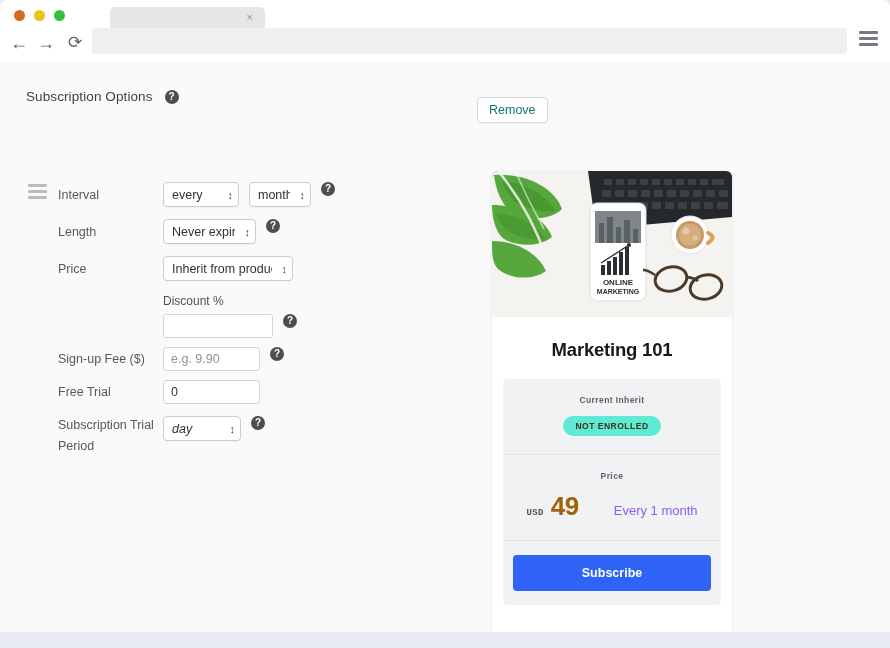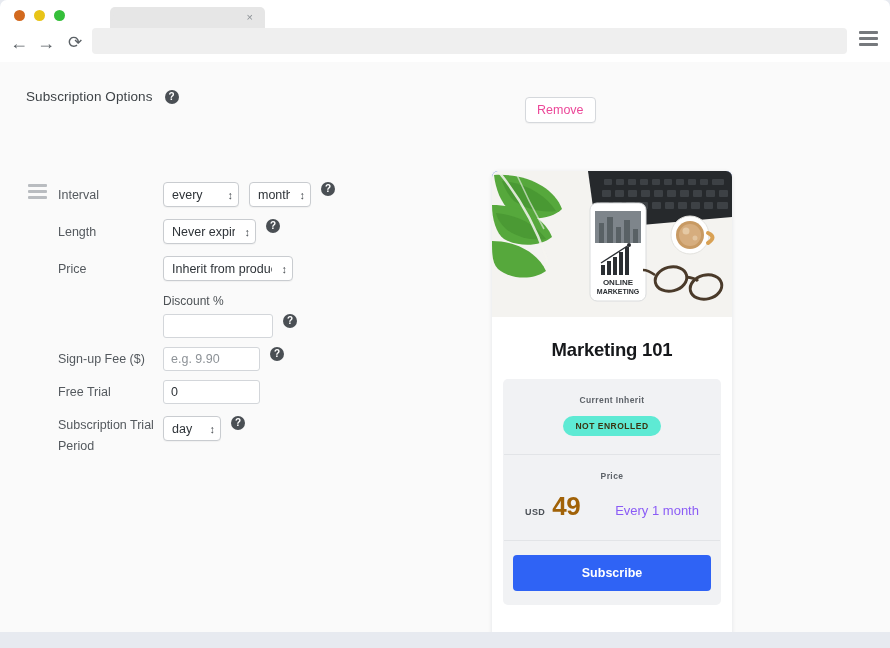--- a/index.html
+++ b/index.html
@@ -132,27 +132,26 @@
 
   .field-label {
     font-size: 12px; color: #4d5256;
     margin-bottom: 6px;
   }
 
   
   .remove-btn {
     position: absolute; left: 477px; top: 35px;
     font-family: "Liberation Sans", sans-serif;
-    font-size: 12.5px; color: #ec4899;
+    font-size: 12.5px; color: #0f766e;
     background: #ffffff;
     border: 1px solid #d5d8dc; border-radius: 4px;
     padding: 5px 11px;
     box-shadow: 0 1px 1px rgba(0,0,0,.04);
     cursor: pointer;
-    margin-left: 48px;
   }
 
   .preview-card {
     position: absolute; left: 492px; top: 109px;
     width: 240px; height: 560px;
     background: #ffffff;
     border-radius: 6px;
     box-shadow: 0 1px 4px rgba(20,30,50,.10);
     overflow: hidden;
   }
@@ -183,21 +182,21 @@
     display: inline-block; margin-top: 11px;
     background: #5eead4; color: #3a3411;
     font-size: 8.5px; font-weight: bold; letter-spacing: .5px;
     border-radius: 11px; padding: 5px 12px;
   }
 
   .price-row {
     display: flex; align-items: baseline; justify-content: center;
     gap: 7px; margin-top: 10px;
   }
-  .price-cur { font-size: 9px; font-weight: bold; color: #4c5157; letter-spacing: .4px; }
+  .price-cur { font-size: 9px; font-weight: bold; color: #4c5157; letter-spacing: .4px; font-family: Liberation Mono, monospace; }
   .price-amt { font-size: 26px; font-weight: bold; color: #a16207; letter-spacing: -0.5px; }
   .price-per { font-size: 13px; color: #8b5cf6; margin-left: 28px; }
 
   .subscribe-btn {
     display: block; width: calc(100% - 20px); margin: 0 auto;
     background: #2f63f5; color: #ffffff;
     font-family: "Liberation Sans", sans-serif;
     font-size: 12.5px; font-weight: bold;
     border: none; border-radius: 4px;
     padding: 11px 0; cursor: pointer;
@@ -320,21 +319,21 @@
         </span>
       </div>
 
       <div class="row" style="left:58px; top:353px; align-items:flex-start;">
         <span class="row-label two-line">
           <span>Subscription Trial</span><br>
           <span>Period</span>
         </span>
         <span class="ctrl" style="margin-top:1px;">
           <span class="sel-wrap">
-            <select class="sel" style="width:58px;">
+            <select class="sel" style="width:78px;font-style:italic;">
               <option>day</option>
             </select>
           </span>
           <span class="help">?</span>
         </span>
       </div>
     </div>
 
     <button class="remove-btn">Remove</button>
 

